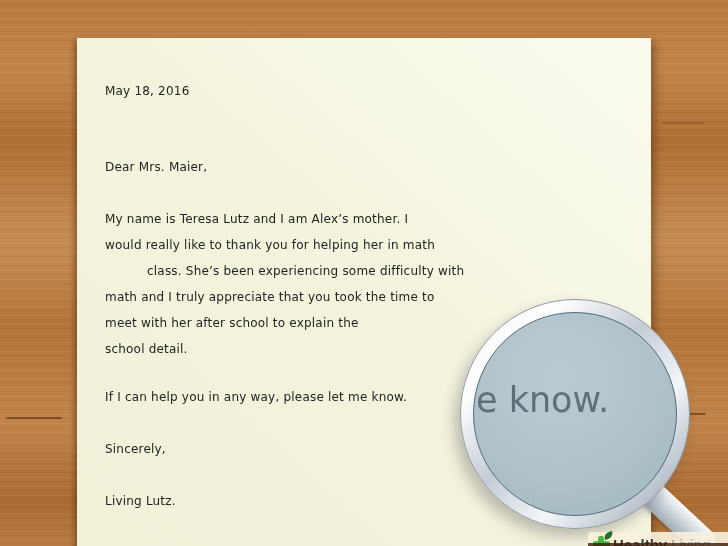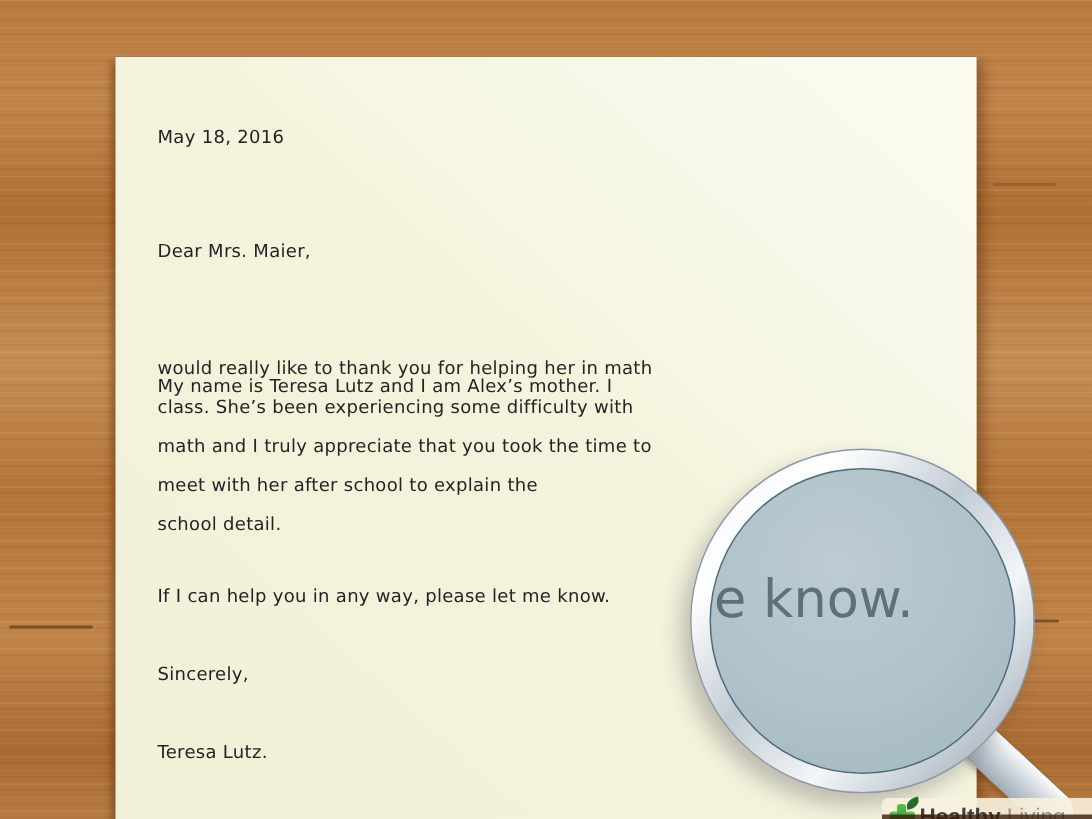--- a/index.html
+++ b/index.html
@@ -23,21 +23,21 @@
     position:absolute;left:77px;top:38px;width:574px;height:508px;
     background:linear-gradient(to top right,#f1f1d8 0%,#f4f4de 55%,#fafaee 92%);
     box-shadow:-3px 3px 5px rgba(70,36,8,0.38), 4px 4px 8px rgba(70,36,8,0.42);
   }
   .line{
     position:absolute;left:28px;white-space:nowrap;
     font-size:12px;line-height:22px;color:#232323;letter-spacing:.2px;
   }
   .t-date{top:42px;}
   .t-salutation{top:118px;}
-  .t-b0{top:170px;margin-top:38px;}.t-b1{top:196px;text-align:center;}.t-b2{top:222px;}
+  .t-b0{top:170px;}.t-b1{top:196px;text-align:center;}.t-b2{top:222px;margin-left:42px;}
   .t-b3{top:248px;}.t-b4{top:274px;}.t-b5{top:300px;}
   .t-closing{top:348px;}
   .t-signoff{top:400px;}
   .t-signature{top:452px;}
 
   .magnifier{position:absolute;left:460px;top:299px;width:230px;height:230px;}
   .handle{
     position:absolute;left:169px;top:205px;width:96px;height:27px;border-radius:14px;
     background:linear-gradient(to bottom,#fbfcfd,#c6ced6 55%,#9fabb5);
     transform:rotate(43deg);box-shadow:0 2px 4px rgba(0,0,0,.25);z-index:1;
@@ -88,21 +88,21 @@
     <div class="line t-date">May 18, 2016</div>
     <div class="line t-salutation">Dear Mrs. Maier,</div>
     <div class="line t-b0">My name is Teresa Lutz and I am Alex’s mother. I</div>
     <div class="line t-b1">would really like to thank you for helping her in math</div>
     <div class="line t-b2">class. She’s been experiencing some difficulty with</div>
     <div class="line t-b4">meet with her after school to explain the</div>
     <div class="line t-b3">math and I truly appreciate that you took the time to</div>
     <div class="line t-b5">school detail.</div>
     <div class="line t-closing">If I can help you in any way, please let me know.</div>
     <div class="line t-signoff">Sincerely,</div>
-    <div class="line t-signature">Teresa Lutz.</div>
+    <div class="line t-signature">Living Lutz.</div>
   </div>
 
   <div class="magnifier">
     <div class="handle"></div>
     <div class="rim"></div>
     <div class="lens">
       <div class="lens-text">e know.</div>
     </div>
   </div>
 

